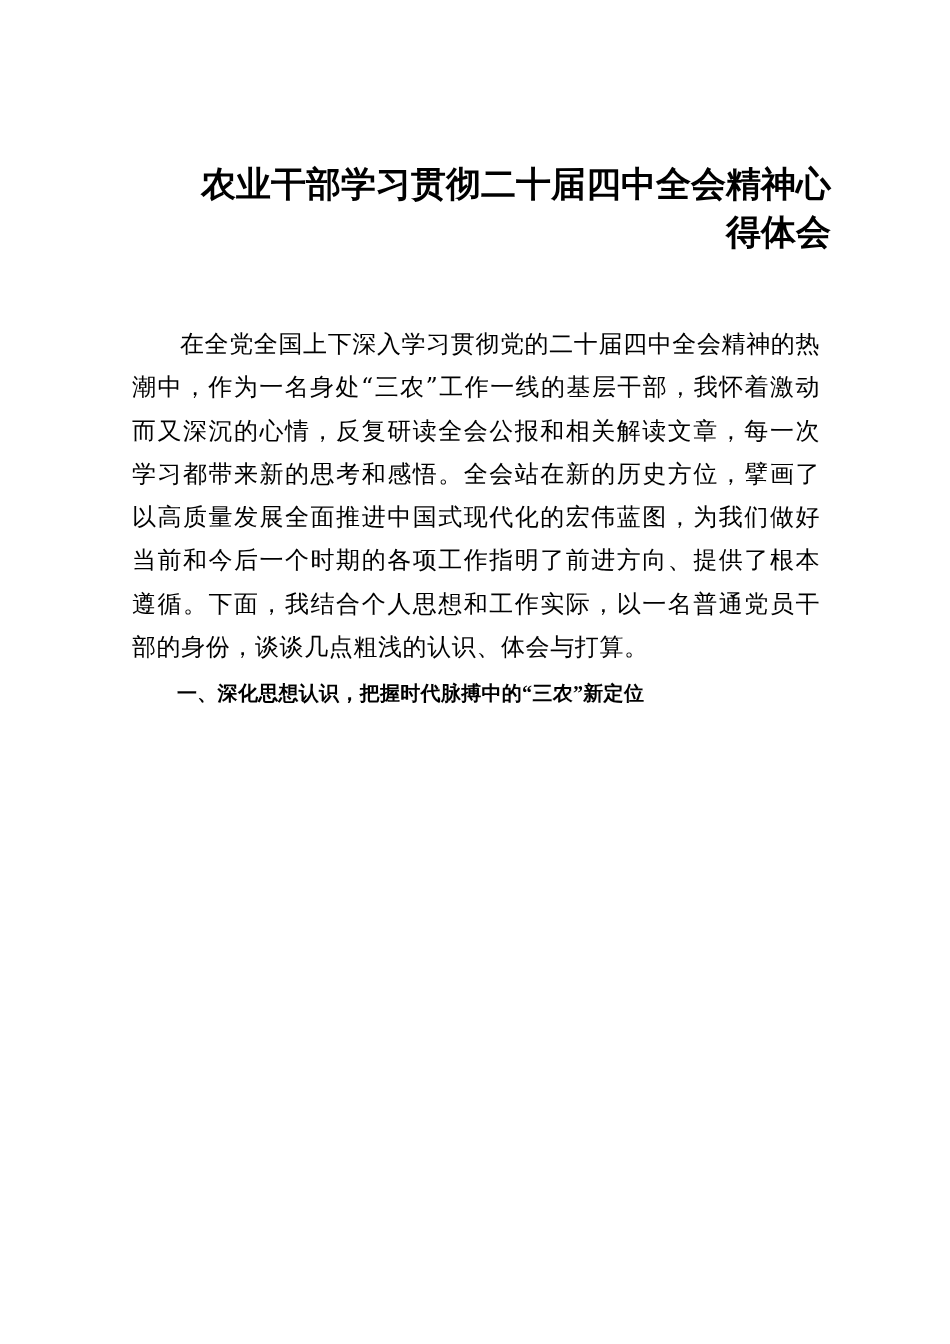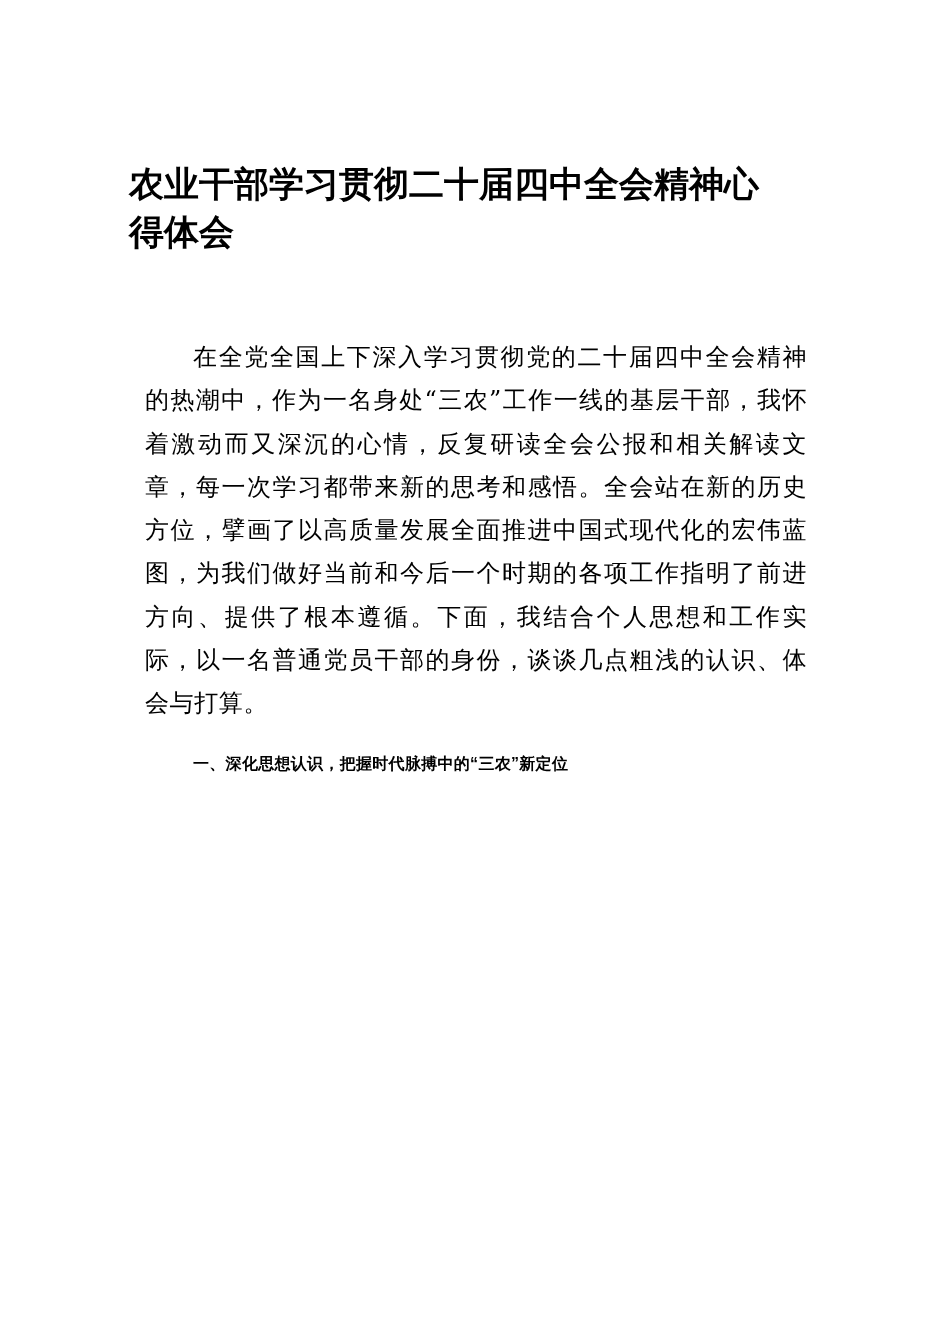--- a/index.html
+++ b/index.html
@@ -15,55 +15,55 @@
       color: #000000;
     }
     .page {
       position: absolute;
       left: 129px;
       top: 0;
       width: 694px;
     }
     .title {
       position: absolute;
-      left: 0;
+      left: 8px;
       top: 160px;
       width: 694px;
-      text-align: left;
+      text-align: right;
       font-family: "DejaVu Sans", "Liberation Sans", sans-serif;
       font-weight: bold;
       font-size: 35px;
       line-height: 48px;
       letter-spacing: 0px;
       margin: 0;
     }
     .body-text {
       position: absolute;
       left: 0;
       top: 320px;
       width: 694px;
     }
     .para {
       font-family: "DejaVu Serif", "Liberation Serif", serif;
       font-size: 24px;
       line-height: 43.3px;
       text-indent: 48px;
       text-align: justify;
       text-justify: inter-character;
-      margin: 16px;
+      margin: 3px;
       word-break: break-all;
       letter-spacing: 0.6px;
     }
     .heading {
-      font-family: Liberation Sans, sans-serif;
+      font-family: Liberation Serif, serif;
       font-weight: bold;
-      font-size: 16px;
+      font-size: 20px;
       line-height: 43.3px;
       text-indent: 48px;
-      margin: 16px;
+      margin: 0;
       letter-spacing: 0.3px;
     }
     .gap {
       height: 10px;
     }
   </style>
 </head>
 <body>
 
 <div class="page">

